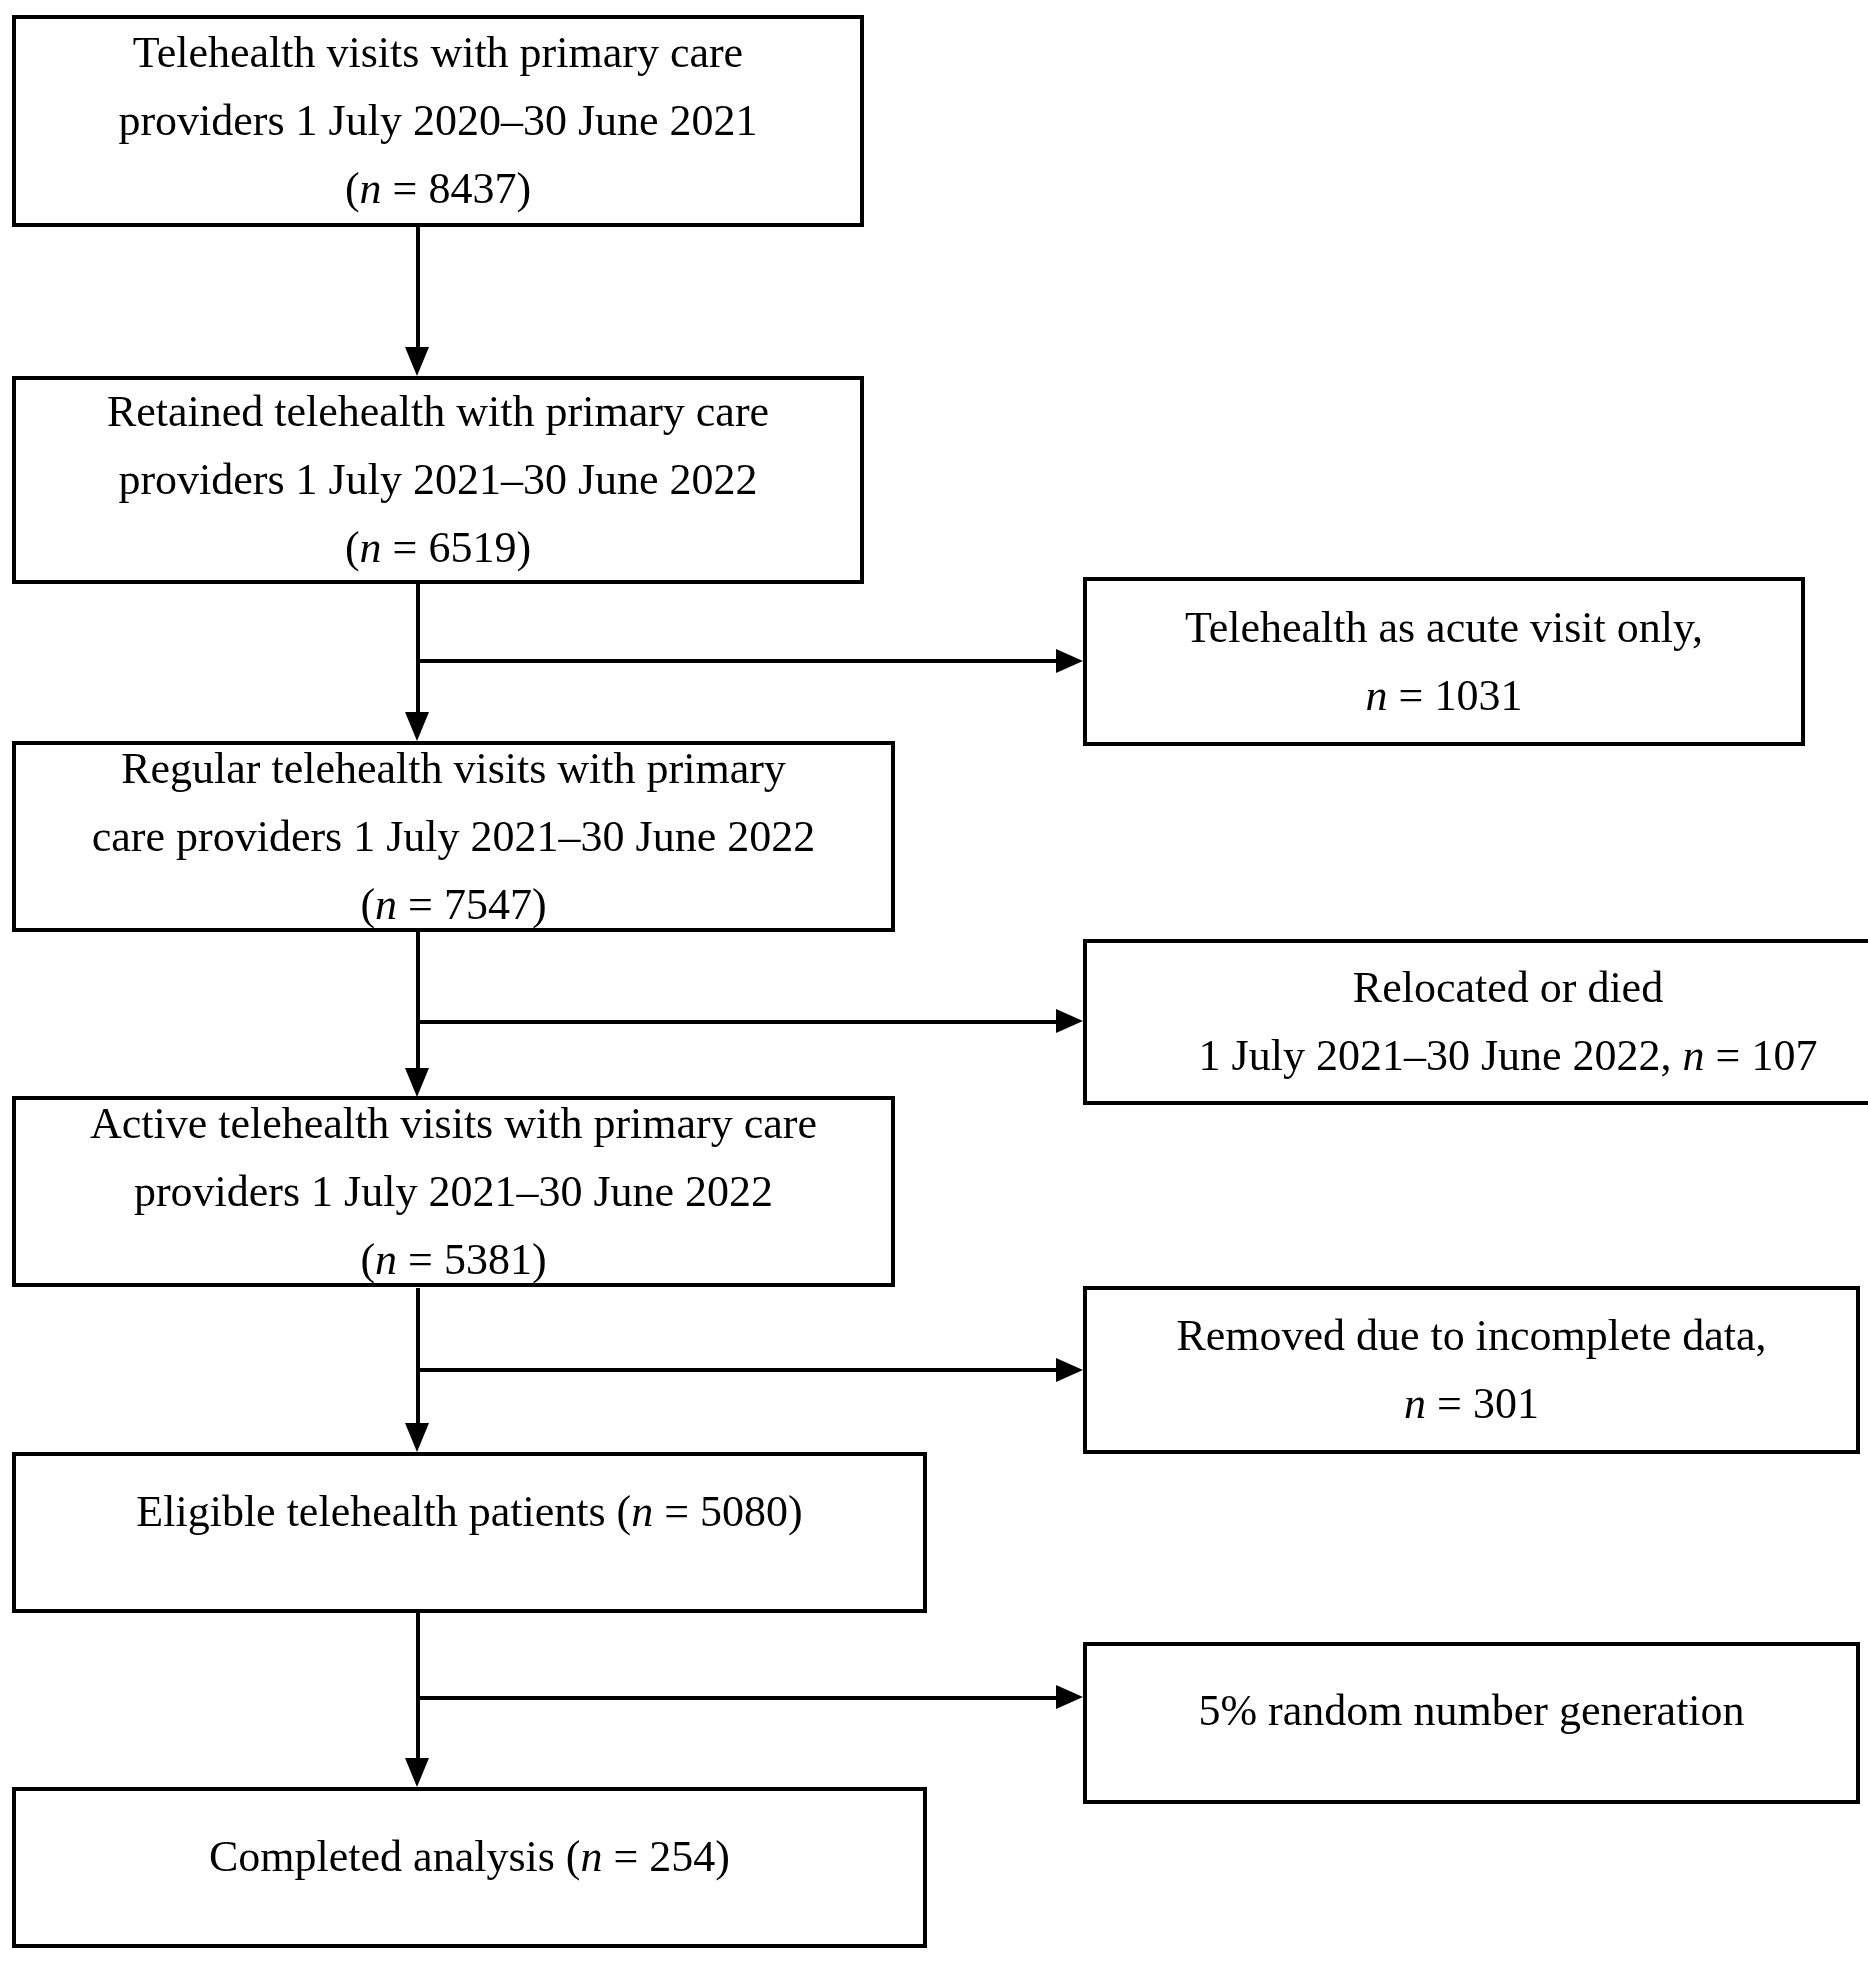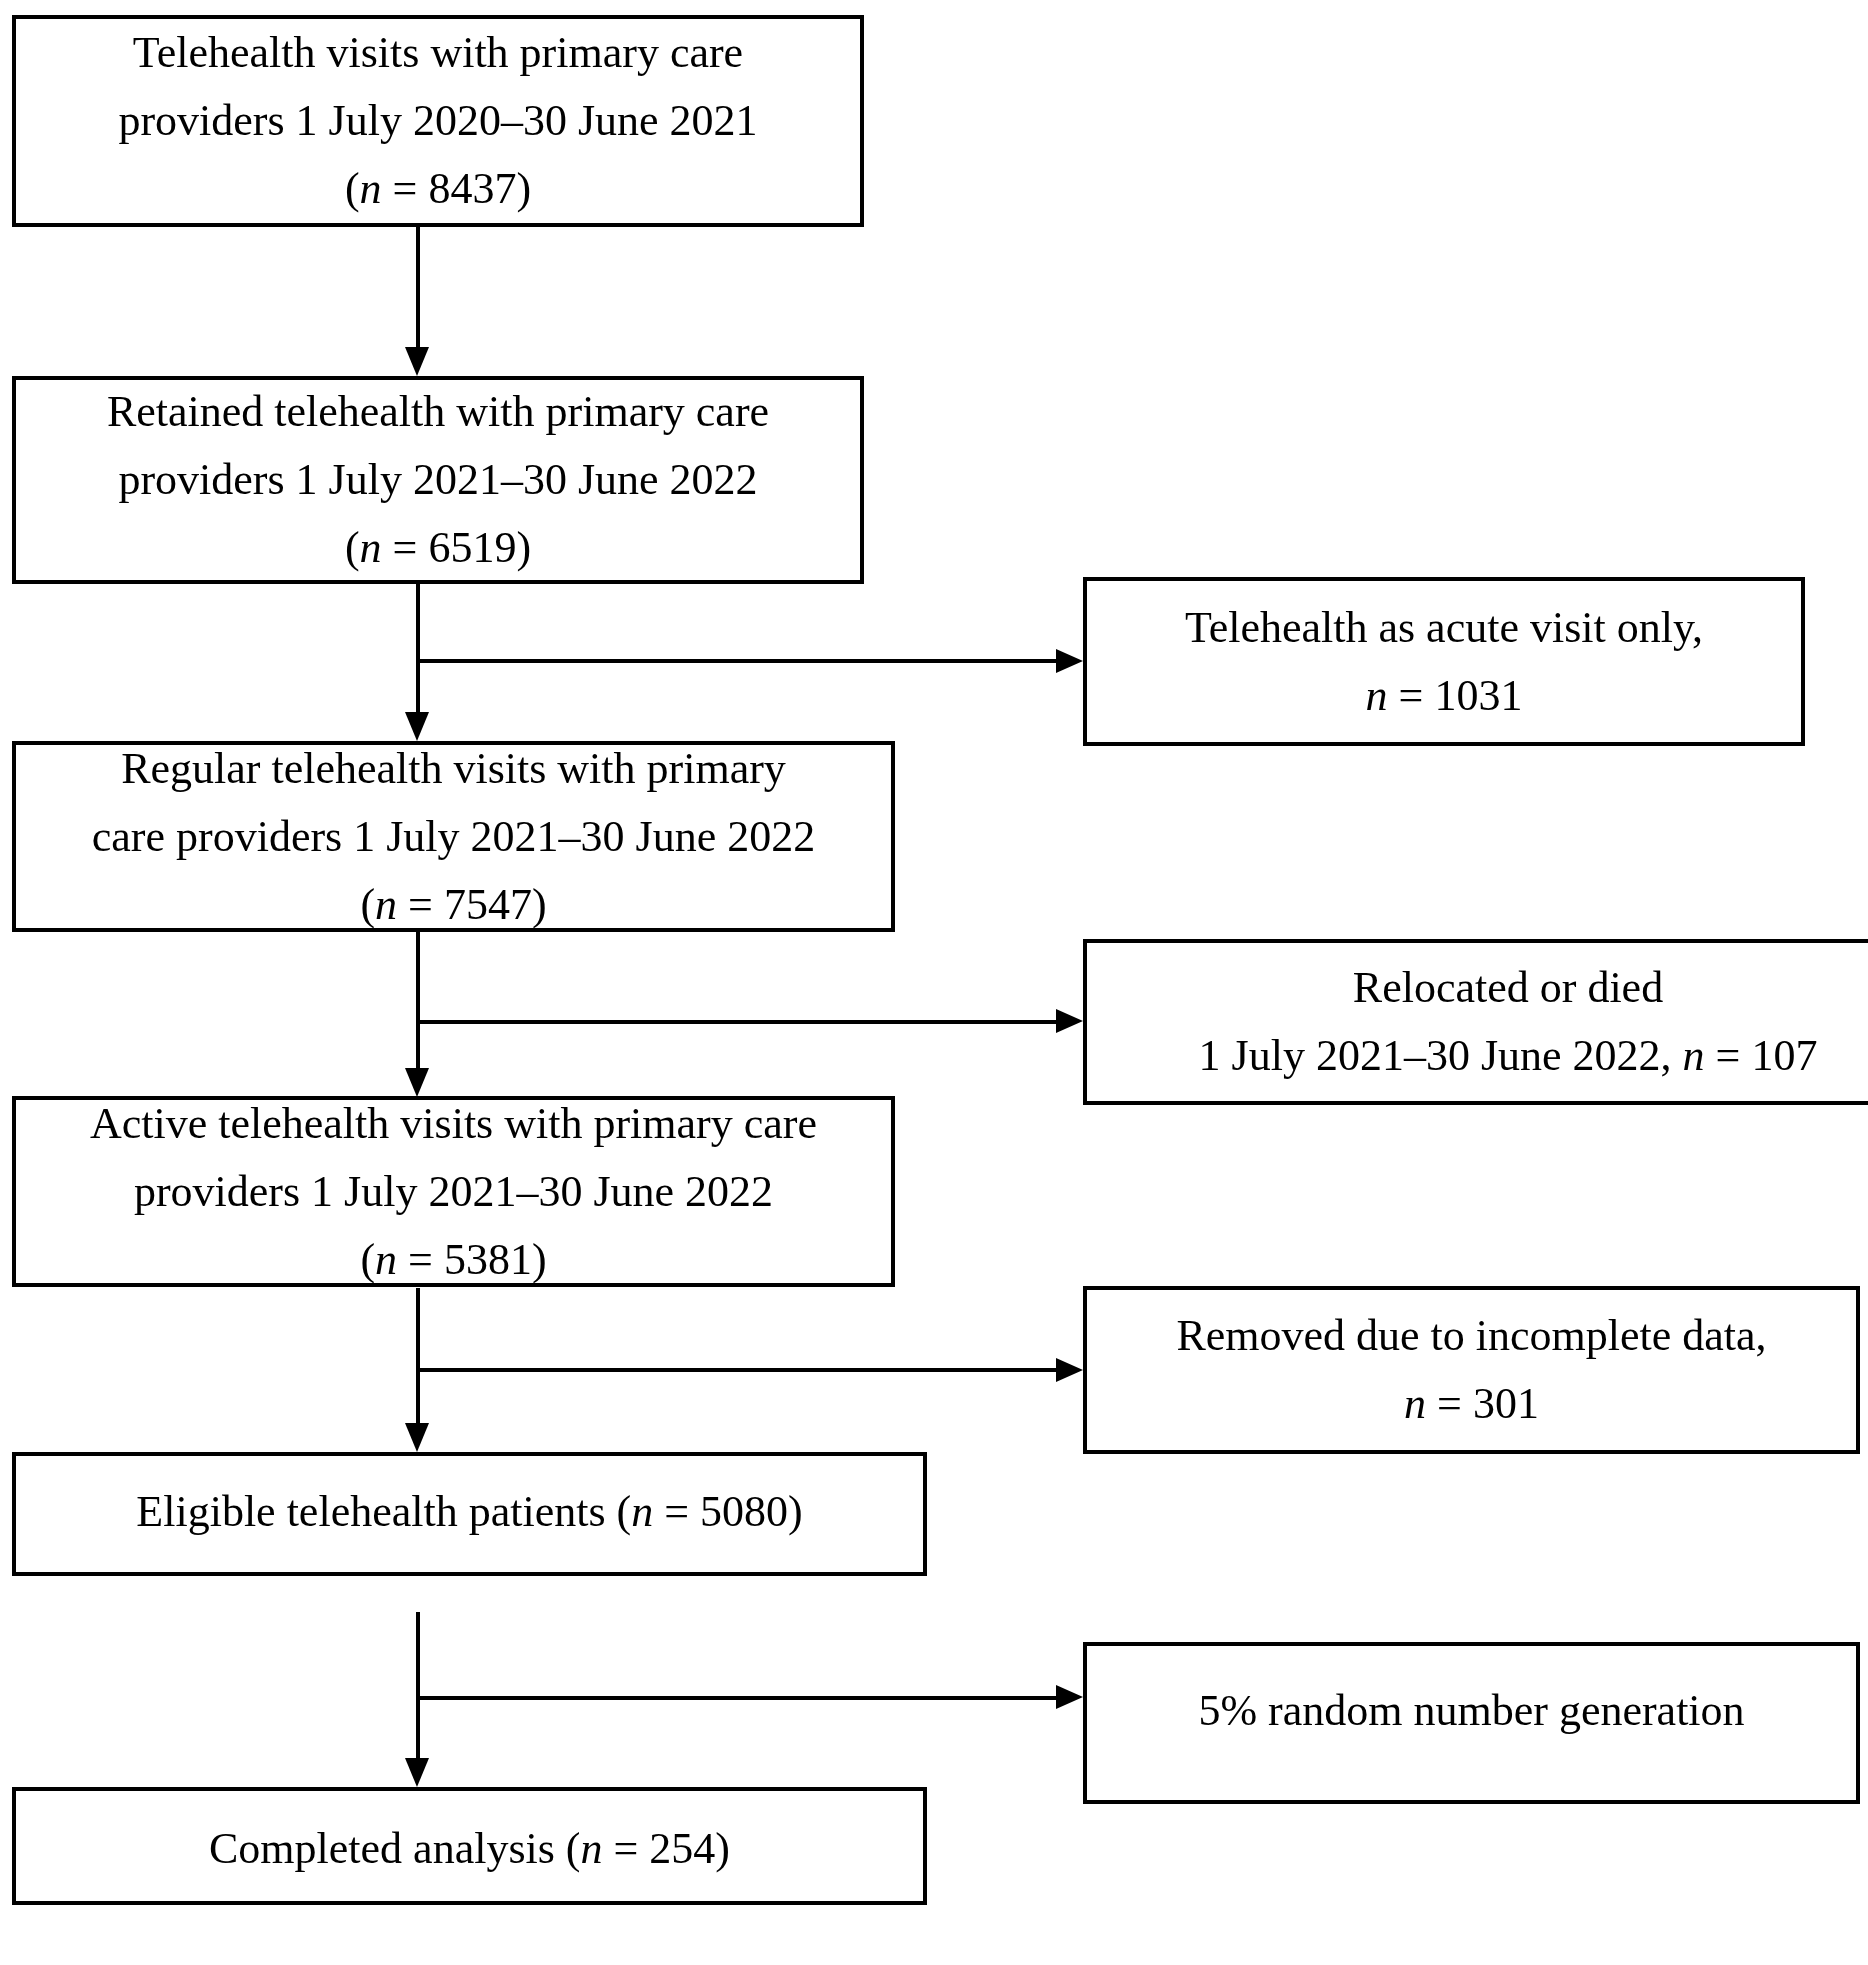--- a/index.html
+++ b/index.html
@@ -86,25 +86,25 @@
     <span class="line">care providers 1 July 2021–30 June 2022</span>
     <span class="line"><span>(</span><span class="nvar">n</span><span> = 7547)</span></span>
   </div>
 
   <div class="box" style="left:12px; top:1096px; width:883px; height:191px;">
     <span class="line">Active telehealth visits with primary care</span>
     <span class="line">providers 1 July 2021–30 June 2022</span>
     <span class="line"><span>(</span><span class="nvar">n</span><span> = 5381)</span></span>
   </div>
 
-  <div class="box top-align" style="left:12px; top:1452px; width:915px; height:124px; padding-top:22px;">
+  <div class="box top-align" style="left:12px; top:1452px; width:915px; height:161px; padding-top:22px;">
     <span class="line"><span>Eligible telehealth patients (</span><span class="nvar">n</span><span> = 5080)</span></span>
   </div>
 
-  <div class="box top-align" style="left:12px; top:1787px; width:915px; height:118px; padding-top:24px;">
+  <div class="box top-align" style="left:12px; top:1787px; width:915px; height:161px; padding-top:32px;">
     <span class="line"><span>Completed analysis (</span><span class="nvar">n</span><span> = 254)</span></span>
   </div>
 
   <div class="box" style="left:1083px; top:577px; width:722px; height:169px;">
     <span class="line">Telehealth as acute visit only,</span>
     <span class="line"><span class="nvar">n</span><span> = 1031</span></span>
   </div>
 
   <div class="box" style="left:1083px; top:939px; width:850px; height:166px;">
     <span class="line">Relocated or died</span>

